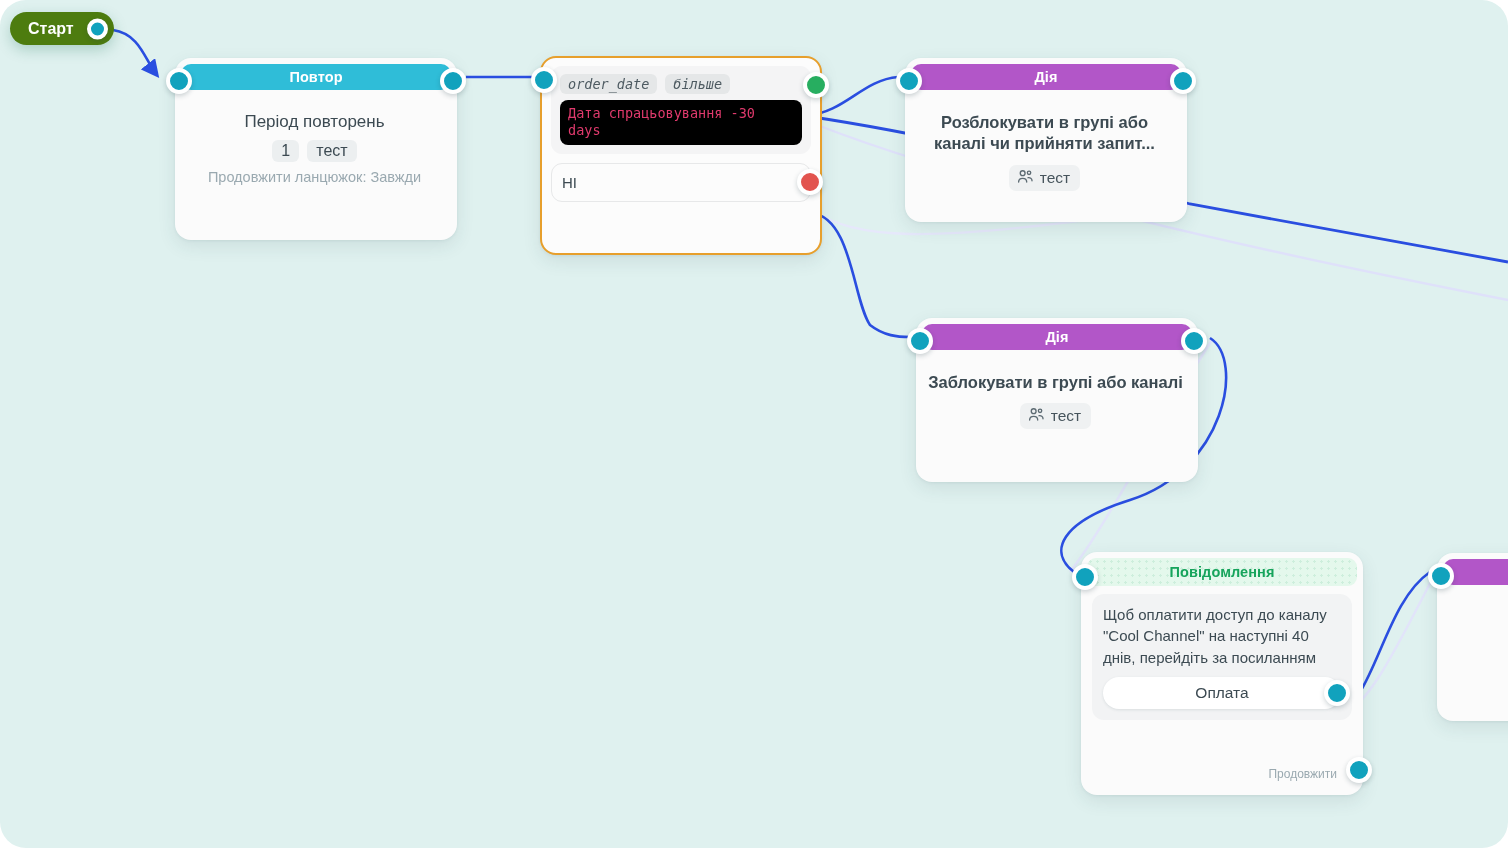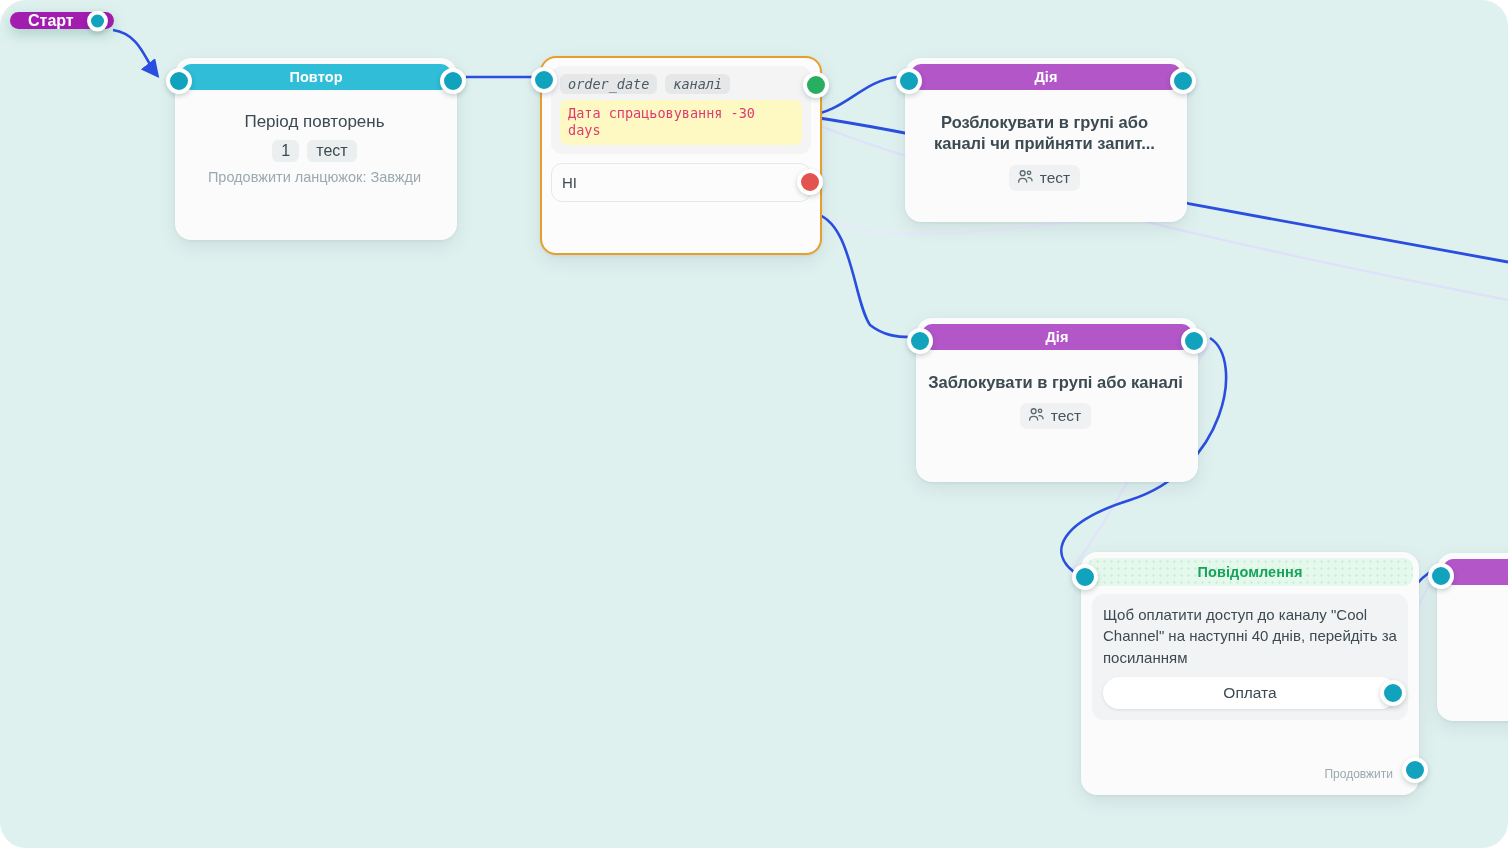--- a/index.html
+++ b/index.html
@@ -70,25 +70,25 @@
     z-index: 12;
   }
   .handle.green { background: #27ae60; }
   .handle.red   { background: #e2544f; }
 
   
   #start-node {
     position: absolute;
     left: 10px;
     top: 12px;
-    height: 17px;
+    height: 33px;
     padding: 0 40px 0 18px;
     display: flex;
     align-items: center;
-    background: #a21caf;
+    background: #4d7c0f;
     border-radius: 18px;
     color: #ffffff;
     font-size: 16px;
     font-weight: bold;
     box-shadow: 0 5px 14px rgba(20,110,80,0.25);
     z-index: 6;
   }
 
   
   #repeat-node {
@@ -151,21 +151,21 @@
   .mono-chip {
     background: #e5e7e8;
     border-radius: 6px;
     padding: 2px 8px;
     font-family: "DejaVu Sans Mono", monospace;
     font-size: 13.5px;
     color: #4d5a61;
     font-style: italic;
   }
   .cond-value {
-    background: #fef9c3;
+    background: #000000;
     border-radius: 8px;
     padding: 5px 8px;
     font-family: "DejaVu Sans Mono", monospace;
     font-size: 13.5px;
     color: #e03a6d;
     line-height: 1.28;
     text-align: left;
   }
   .else-group {
     position: relative;
@@ -196,21 +196,21 @@
     background: #eff1f2;
     border-radius: 7px;
     padding: 3px 10px 3px 8px;
     font-size: 15.5px;
     color: #46545c;
   }
 
   
   #message-node {
     left: 1081px; top: 552px;
-    width: 338px; height: 243px;
+    width: 282px; height: 243px;
     padding: 0;
   }
   #message-node .node-header {
     background-color: #e4f8ec;
     background-image: radial-gradient(#cdeedc 1px, transparent 1.1px);
     background-size: 7px 7px;
     color: #17a45c;
     height: 28px;
     line-height: 28px;
     margin: 6px 6px 0 6px;
@@ -315,21 +315,21 @@
     <span class="handle" style="left:-9px; top:10px;"></span>
     <span class="handle" style="right:-9px; top:10px;"></span>
   </div>
 
   <div class="node" id="filter-node">
     <div class="filter-body">
 
       <div class="cond-group">
         <div class="cond-chips">
           <span class="mono-chip">order_date</span>
-          <span class="mono-chip">каналі</span>
+          <span class="mono-chip">більше</span>
         </div>
         <div class="cond-value">Дата спрацьовування -30 days</div>
         <span class="handle green" style="right:-18px; top:6px;"></span>
       </div>
 
       <div class="else-group">
         <span>НІ</span>
         <span class="handle red" style="right:-13px; top:50%; transform:translateY(-50%);"></span>
       </div>
 

